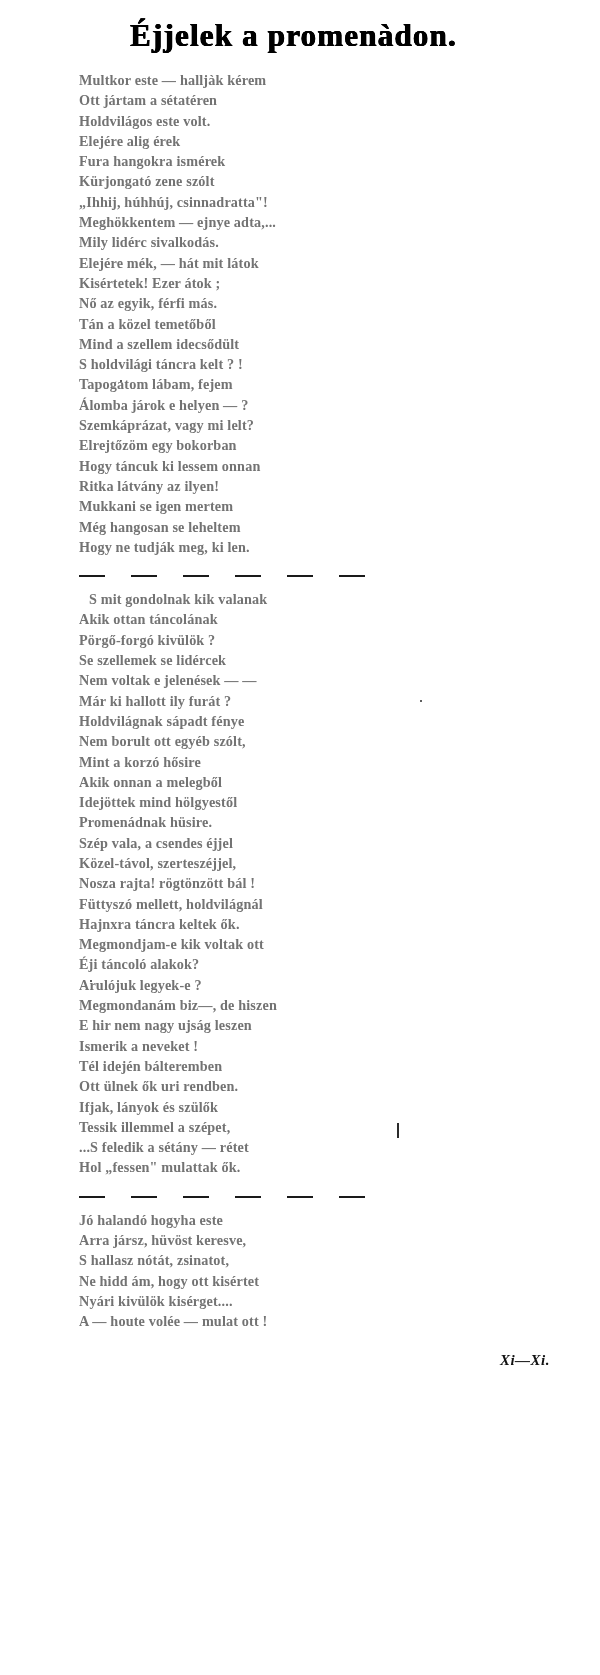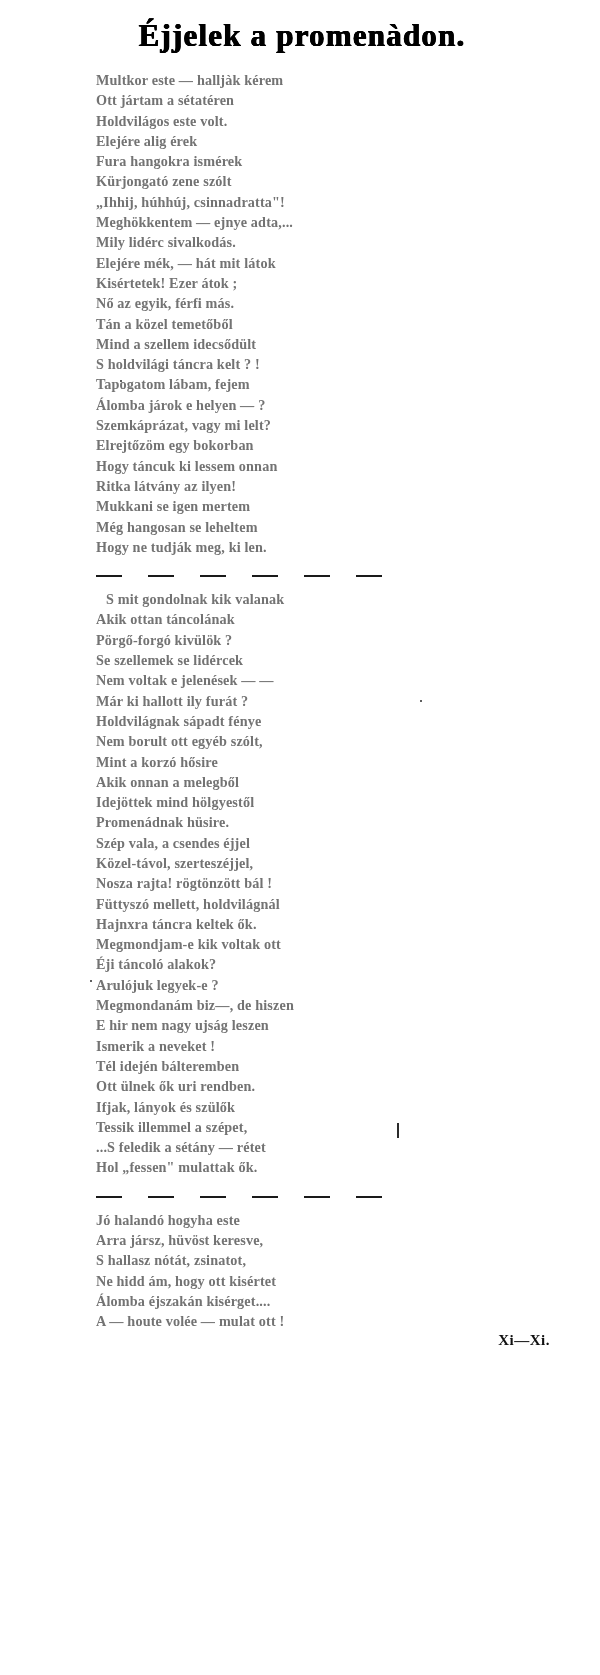--- a/index.html
+++ b/index.html
@@ -12,21 +12,21 @@
     height: 1675px;
     font-family: "Liberation Serif", serif;
     color: #111;
     position: relative;
     overflow: hidden;
   }
   .page {
     width: 600px;
     height: 1468px;
     box-sizing: border-box;
-    padding: 14px 20px 10px 24px;
+    padding: 14px 20px 10px 7px;
     position: relative;
   }
   .poem-title {
     font-family: "Liberation Serif", serif;
     font-weight: bold;
     font-size: 31px;
     letter-spacing: 1.2px;
     text-align: center;
     margin: 4px 0 16px 0;
     color: #000;
@@ -60,23 +60,24 @@
     height: 2px;
     background: #1a1a1a;
     margin-right: 22px;
     vertical-align: middle;
   }
   .divider span:last-child { margin-right: 0; }
   .signature {
     text-align: right;
     font-family: "Liberation Serif", serif;
     font-weight: bold;
+    font-style: italic;
     font-size: 15px;
     padding-right: 30px;
-    margin-top: 0;
+    margin-top: 20px;
     letter-spacing: 0.5px;
   }
   .stray-mark {
     position: absolute;
     width: 2px;
     height: 15px;
     background: #2b2b2b;
     left: 397px;
     top: 1123px;
   }
@@ -168,21 +169,21 @@
     <span></span>
     <span></span>
     <span></span>
   </div>
 
   <div class="stanza-block">
     <div class="line">Jó halandó hogyha este</div>
     <div class="line">Arra jársz, hüvöst keresve,</div>
     <div class="line">S hallasz nótát, zsinatot,</div>
     <div class="line">Ne hidd ám, hogy ott kisértet</div>
-    <div class="line">Álomba éjszakán kisérget....</div>
+    <div class="line">Nyári kivülök kisérget....</div>
     <div class="line">A — houte volée — mulat ott !</div>
   </div>
 
   <div class="signature">Xi—Xi.</div>
 
   <div class="stray-mark"></div>
   <div class="speck" style="left:120px; top:380px; width:2px; height:2px;"></div>
   <div class="speck" style="left:420px; top:700px; width:2px; height:2px;"></div>
   <div class="speck" style="left:90px; top:980px; width:2px; height:2px;"></div>
 

